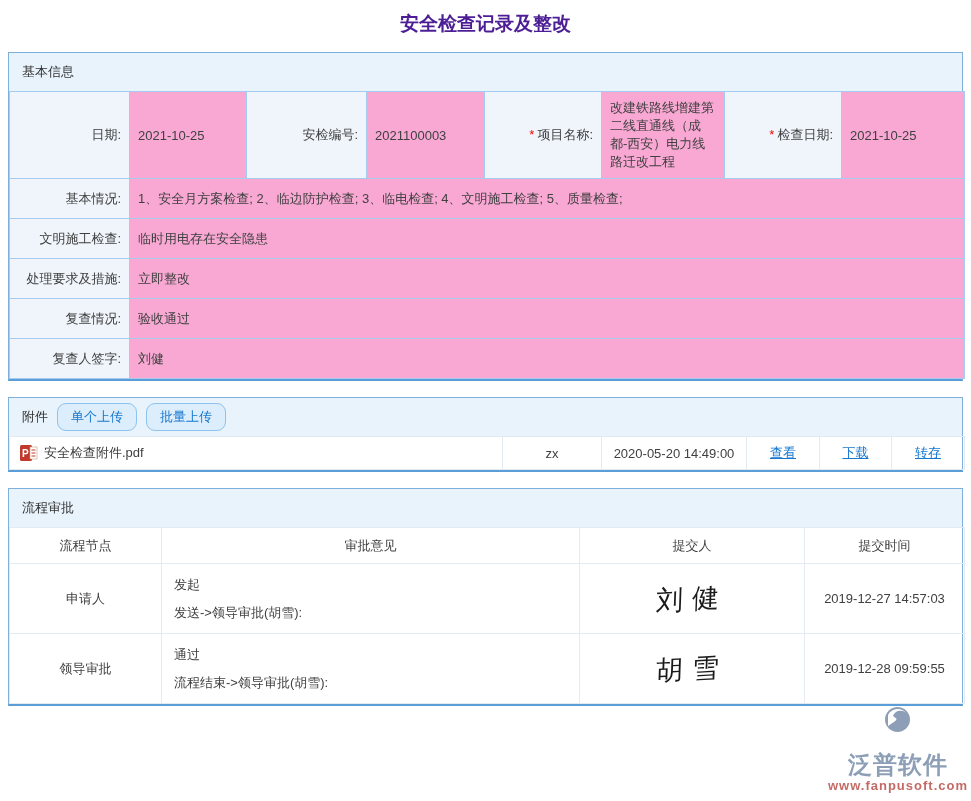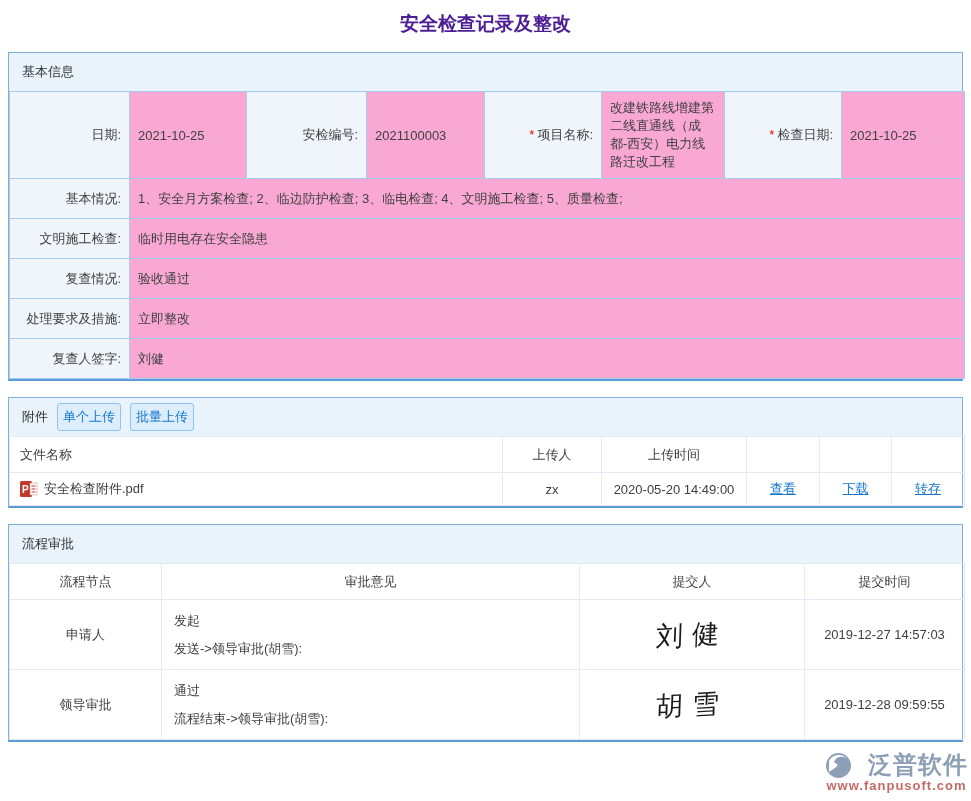--- a/index.html
+++ b/index.html
@@ -18,43 +18,43 @@
   
   .basic td { border:1px solid #A5CBEE; padding:3px 8px; vertical-align:middle; }
   .basic td.lbl { background:#EFF5FB; text-align:right; }
   .basic td.val { background:#f9a8d4; text-align:left; }
   .basic tr.r1 { height:87px; }
   .basic tr.r2 { height:38px; }
   .basic tr.rw { height:40px; }
   .req { color:#FF0000; margin-right:3px; }
 
   
-  .btn { display:inline-block; background:#DCEDFB; border:1px solid #8FC2EE; border-radius:3px;
-         color:#1677CE; padding:4px 5px; cursor:pointer; font-size:13px; }
+  .btn { display:inline-block; background:#DCEDFB; border:1px solid #8FC2EE; border-radius:9px;
+         color:#1677CE; padding:4px 13px; cursor:pointer; font-size:13px; }
 
   
   .attach th, .attach td { border:1px solid #E4EAF2; }
   .attach th { font-weight:normal; height:36px; text-align:center; color:#404040; }
   .attach td { height:33px; text-align:center; }
   .attach th.fname, .attach td.fname { text-align:left; padding-left:10px; }
   .attach td.fname { display:flex0; }
   .fcell { display:flex; align-items:center; gap:6px; height:100%; }
   .attach a { color:#1677CE; text-decoration:underline; cursor:pointer; }
 
   
   .process th, .process td { border:1px solid #E4EAF2; }
   .process th { font-weight:normal; height:36px; text-align:center; color:#404040; }
   .process td { height:70px; text-align:center; vertical-align:middle; }
   .process td.opinion { text-align:left; padding:6px 12px; line-height:28px; }
   .sig-text { font-family:"DejaVu Serif","Liberation Serif",serif; font-size:27px; color:#1a1a1a;
               display:inline-block; transform:rotate(-3deg) skewX(-5deg); letter-spacing:9px; }
 
   
   .watermark { position:absolute; right:3px; bottom:8px; text-align:center; opacity:0.88; z-index:5; pointer-events:none; }
-  .wm-row { display:flex; align-items:center; gap:16px; justify-content:flex-end; }
+  .wm-row { display:flex; align-items:center; gap:16px; justify-content:flex-end;flex-direction:column; }
   .wm-brand { font-size:24px; font-weight:bold; color:#7E92AD; letter-spacing:1px; }
   .wm-url { font-size:13px; font-weight:bold; color:#BC5550; margin-top:-3px; letter-spacing:1px; }
 
   .icon16 { width:18px; height:18px; flex:0 0 18px; }
 </style>
 </head>
 <body>
 
 <div class="page">
 
@@ -86,26 +86,26 @@
       </tr>
       <tr class="rw">
         <td class="lbl">基本情况:</td>
         <td class="val" colspan="7">1、安全月方案检查; 2、临边防护检查; 3、临电检查; 4、文明施工检查; 5、质量检查;</td>
       </tr>
       <tr class="rw">
         <td class="lbl">文明施工检查:</td>
         <td class="val" colspan="7">临时用电存在安全隐患</td>
       </tr>
       <tr class="rw">
+        <td class="lbl">处理要求及措施:</td>
+        <td class="val" colspan="7">立即整改</td>
+      </tr>
+      <tr class="rw">
         <td class="lbl">复查情况:</td>
         <td class="val" colspan="7">验收通过</td>
-      </tr>
-      <tr class="rw">
-        <td class="lbl">处理要求及措施:</td>
-        <td class="val" colspan="7">立即整改</td>
       </tr>
       <tr class="rw">
         <td class="lbl">复查人签字:</td>
         <td class="val" colspan="7">刘健</td>
       </tr>
     </tbody>
       </table>
   </div>
 
   <div class="section">
@@ -117,28 +117,20 @@
     <table class="attach">
       <colgroup>
         <col style="width:493px">
           <col style="width:99px">
           <col style="width:145px">
         <col style="width:73px">
           <col style="width:72px">
           <col style="width:73px">
       </colgroup>
       <tbody>
-          <tr>
-        <th class="fname">文件名称</th>
-        <th>上传人</th>
-        <th>上传时间</th>
-        <th></th>
-        <th></th>
-        <th></th>
-      </tr>
       <tr>
         <td class="fname">
           <span class="fcell">
             <svg class="icon16" viewBox="0 0 18 18">
               <rect x="0" y="1" width="12" height="16" rx="1.5" fill="#C0392B"></rect>
               <rect x="10" y="3" width="7" height="12" fill="#fff" stroke="#C98" stroke-width="0.6"></rect>
               <line x1="11.5" y1="6" x2="15.5" y2="6" stroke="#C0392B" stroke-width="1"></line>
               <line x1="11.5" y1="9" x2="15.5" y2="9" stroke="#C0392B" stroke-width="1"></line>
               <line x1="11.5" y1="12" x2="15.5" y2="12" stroke="#C0392B" stroke-width="1"></line>
               <text x="2" y="13" font-size="10" font-weight="bold" fill="#fff" font-family="Liberation Sans,sans-serif">P</text>

